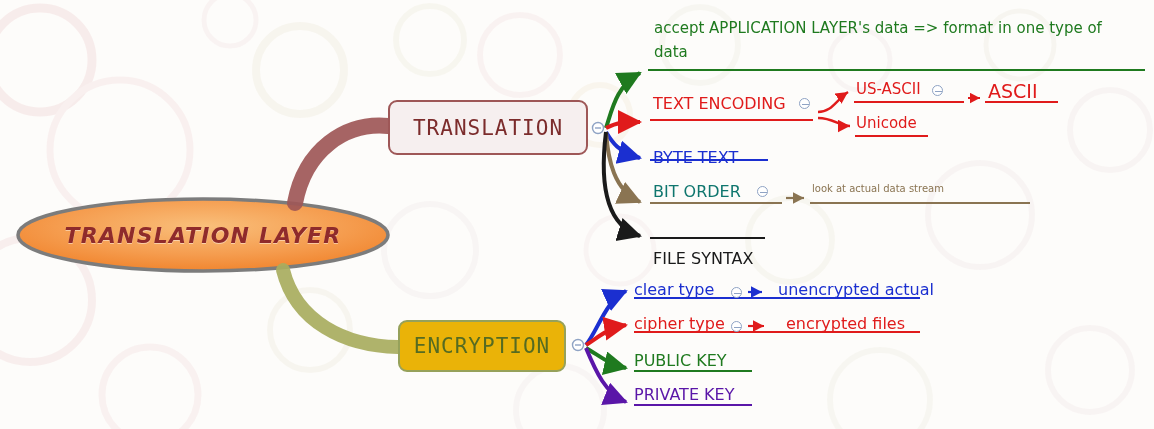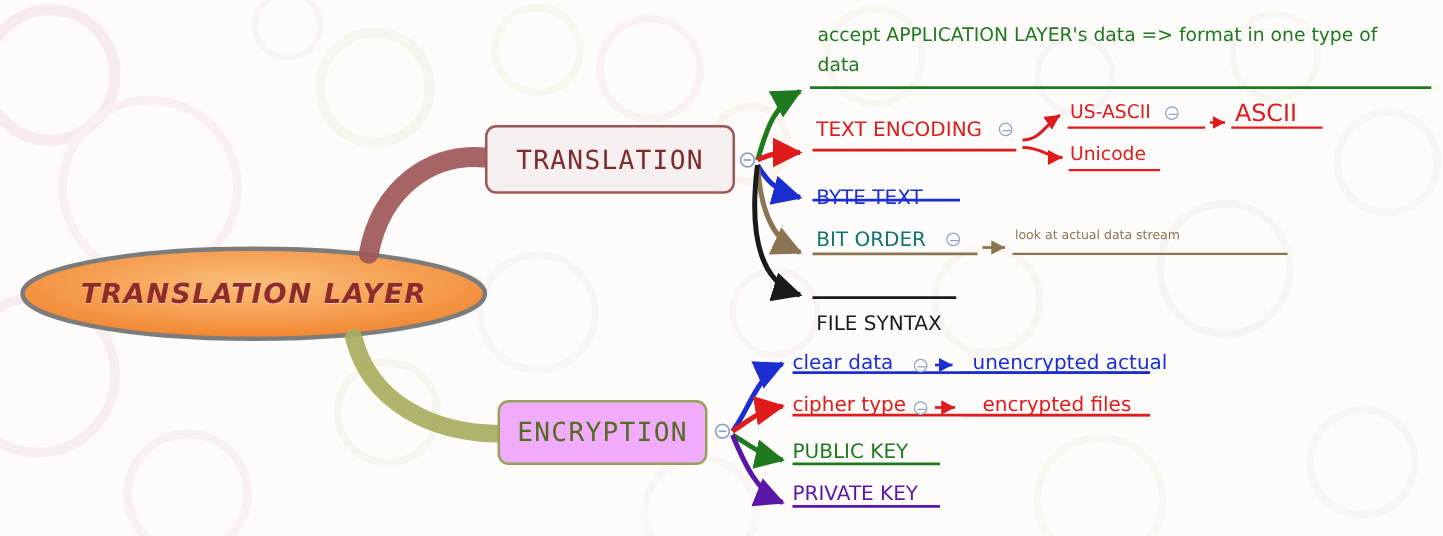--- a/index.html
+++ b/index.html
@@ -61,21 +61,21 @@
     background: #f6efef;
     border: 2px solid #9e5757;
     border-radius: 9px;
   }
   #branch-translation .txt { color: #7c2c2c; }
   #branch-encryption {
     left: 398px;
     top: 320px;
     width: 168px;
     height: 52px;
-    background: #f0abfc;
+    background: #eab308;
     border: 2px solid #96a15a;
     border-radius: 9px;
   }
   #branch-encryption .txt { color: #556b22; }
   
   .leaf {
     position: absolute;
     white-space: nowrap;
     font-family: "DejaVu Sans", sans-serif;
   }
@@ -283,21 +283,21 @@
 
 <div class="note" style="left:812px; top:183px; color:#8a7452; font-size:10px;">
   <span>look at actual data stream</span>
 </div>
 
 <div class="leaf" style="left:653px; top:217px; color:#1a1a1a; font-size:16px;margin-top:32px;">
   <span>FILE SYNTAX</span>
 </div>
 
 <div class="leaf" style="left:634px; top:280px; color:#1b2fd0; font-size:16px;">
-  <span>clear data</span>
+  <span>clear type</span>
 </div>
 <div class="collapse-dot" style="left:731px; top:287px; border:1.4px solid #8fa3c4; color:#8fa3c4;"></div>
 
 <div class="sub" style="left:778px; top:280px; color:#1b2fd0; font-size:16px;">
   <span>unencrypted actual</span>
 </div>
 
 <div class="leaf" style="left:634px; top:314px; color:#e01b1b; font-size:16px;">
   <span>cipher type</span>
 </div>

